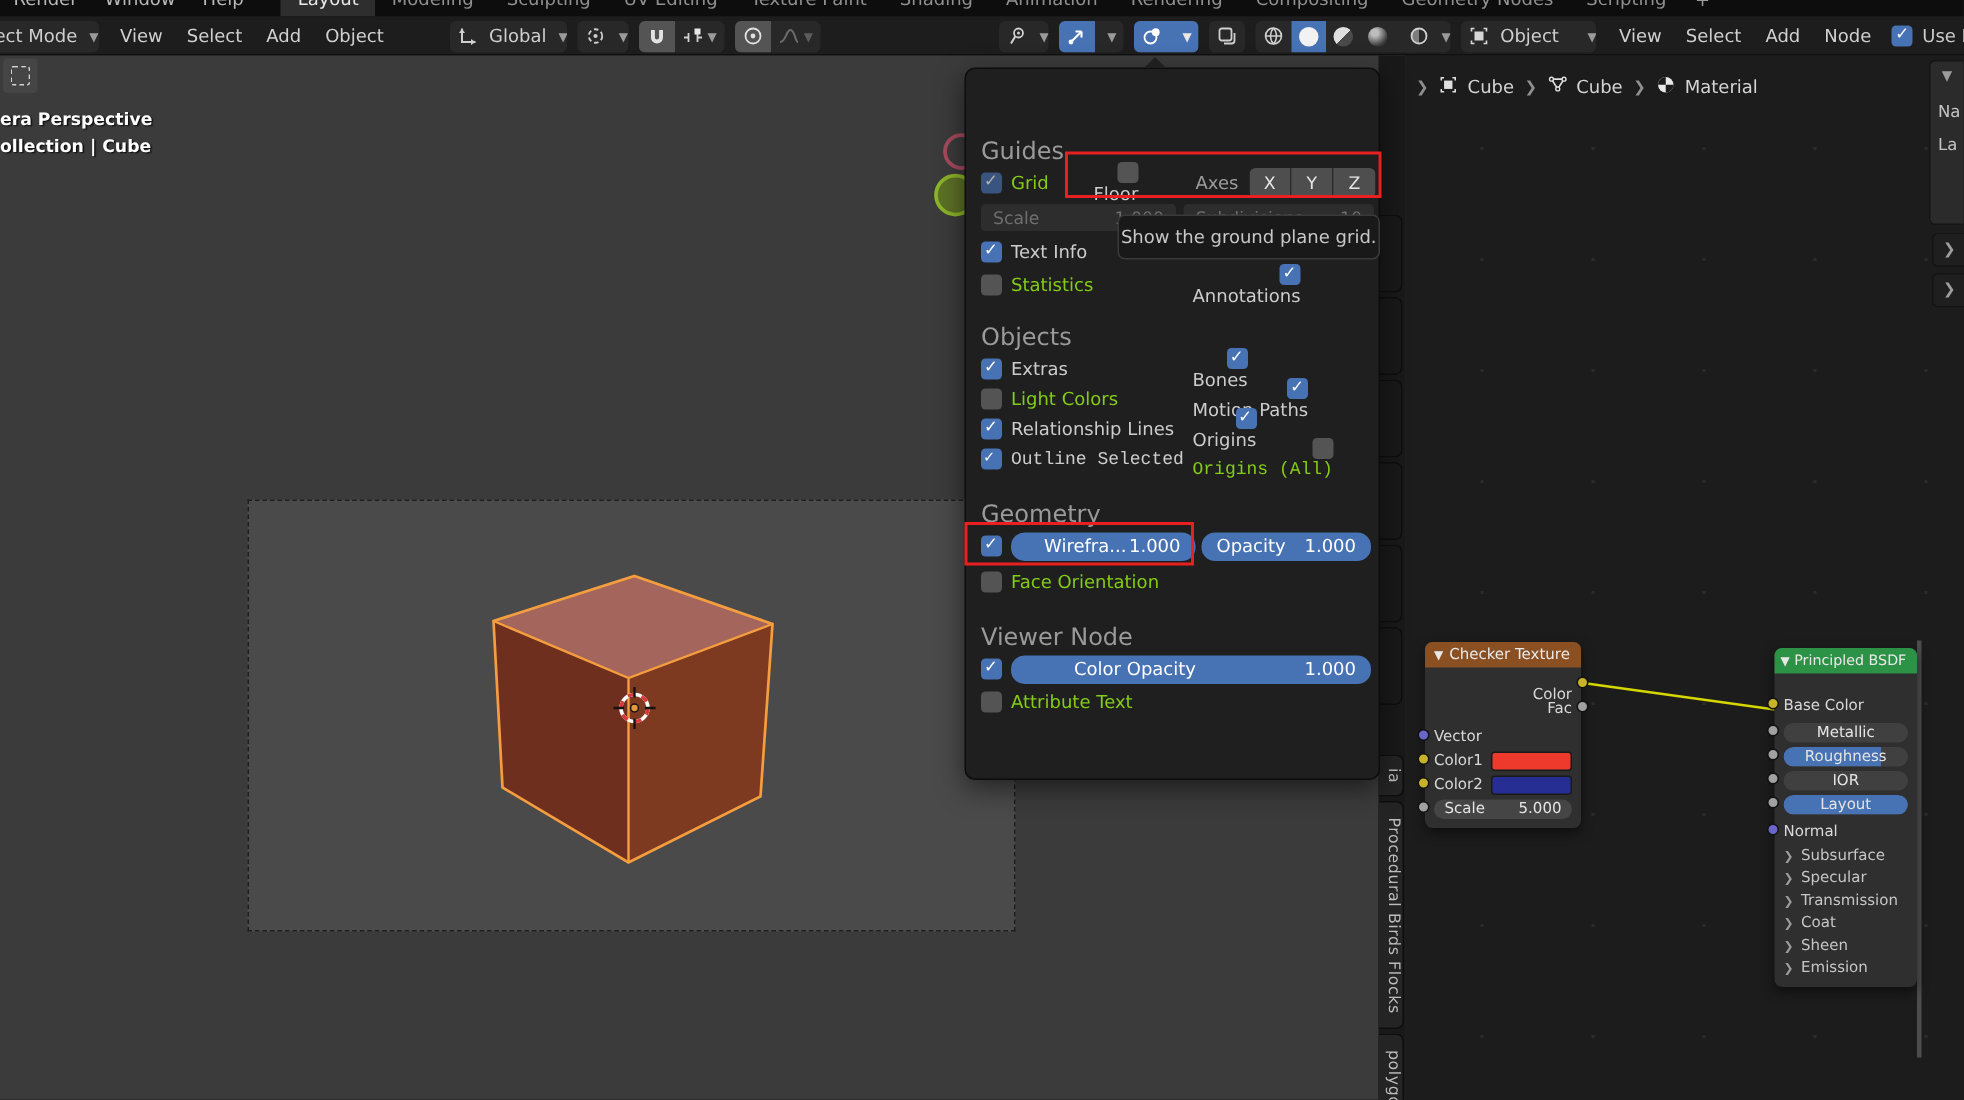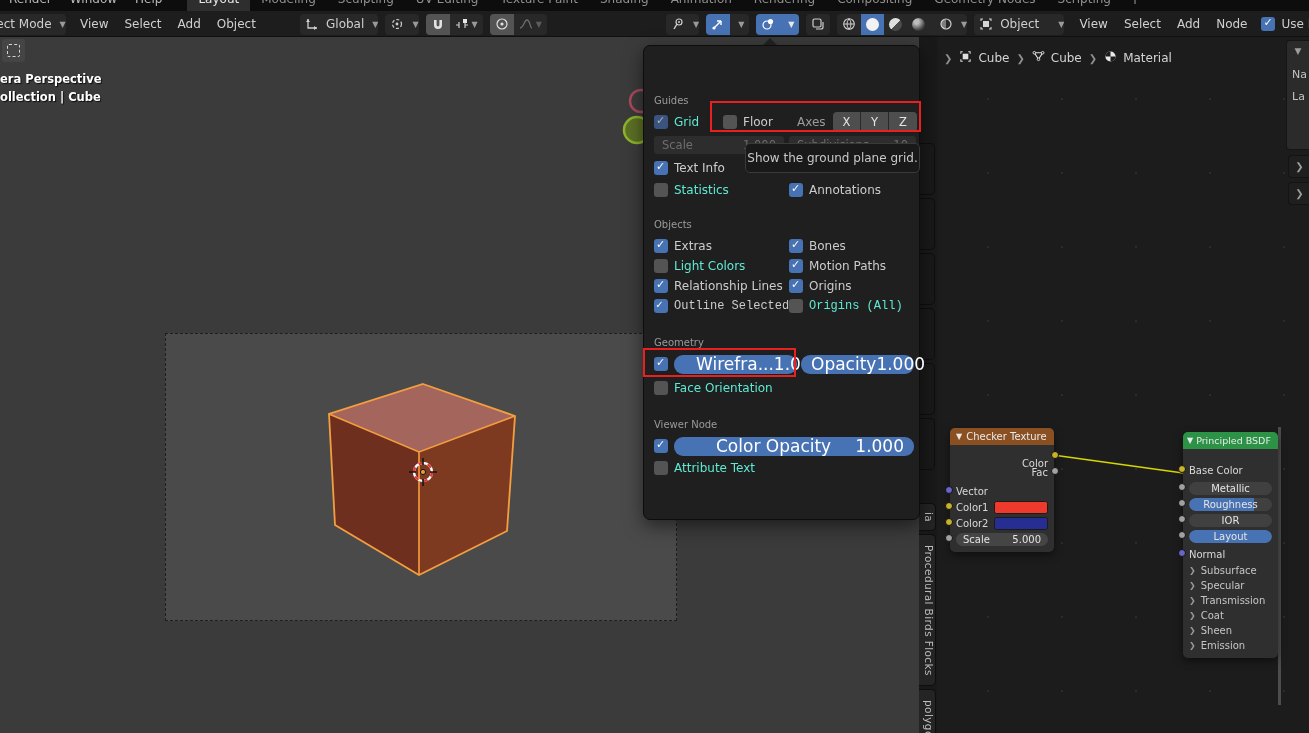--- a/index.html
+++ b/index.html
@@ -62,32 +62,32 @@
     writing-mode:vertical-rl; text-align:center; overflow:hidden; letter-spacing:.4px; }
 
   
   #overlay-panel { position:absolute; left:643px; top:45px; width:277px; height:475px;
     background:#1f1f1f; border:1px solid #0d0d0d; border-radius:7px;
     box-shadow:0 6px 18px rgba(0,0,0,.5); z-index:10; }
   #panel-arrow { position:absolute; left:763px; top:38px; width:0; height:0; z-index:11;
     border-left:7px solid transparent; border-right:7px solid transparent; border-bottom:7px solid #1f1f1f; }
   .prow { position:absolute; left:10px; width:260px; height:20px; display:flex; align-items:center; }
   .p-title { color:#c3c3c3; font-size:12.5px; }
-  .p-head { color:#9a9a9a; font-size:10px; }
+  .p-head { color:#9a9a9a; font-size:16px; }
   .p-label { color:#cccccc; font-size:12px; margin-left:6px; }
-  .p-label.dis { color:#5eead4; }
-  .col2 { position:absolute; left:135px; display:flex; align-items:flex-end; }
+  .p-label.dis { color:#84cc16; }
+  .col2 { position:absolute; left:135px; display:flex; align-items:flex-end;flex-direction:column; }
   .axes-lbl { position:absolute; left:143px; color:#9c9c9c; font-size:12px; }
   .seg-xyz { position:absolute; left:179px; display:flex; height:20px; border-radius:4px; overflow:hidden; }
   .seg-xyz div { width:28px; background:#4e4e4e; color:#e4e4e4; font-size:11.5px; text-align:center;
     line-height:20px; border-right:1px solid #2a2a2a; }
   .seg-xyz div:last-child { border-right:none; }
   .num-field { height:18px; background:#2d2d2d; border-radius:3px; color:#6e6e6e; font-size:11.5px;
     display:flex; align-items:center; justify-content:space-between; padding:0 8px; }
-  .slider { height:19px; background:#4772b3; border-radius:9px; color:#fff; font-size:17px;
+  .slider { height:19px; background:#4772b3; border-radius:9px; color:#fff; font-size:12px;
     display:flex; align-items:center; justify-content:space-between; padding:0 10px; }
   .tooltip { position:absolute; left:745px; top:143px; width:175px; height:30px; background:#191919;
     border:1px solid #3a3a3a; border-radius:5px; z-index:30; display:flex; align-items:center;
     justify-content:center; color:#c8c8c8; font-size:12px; }
   .red-box { position:absolute; border:2px solid #e8201f; z-index:40; }
 
   
   #node-editor { position:absolute; left:937px; top:37px; width:372px; height:696px;
     background-color:#1c1c1c;
     background-image:radial-gradient(#2b2b2b 1px, transparent 1.3px);

